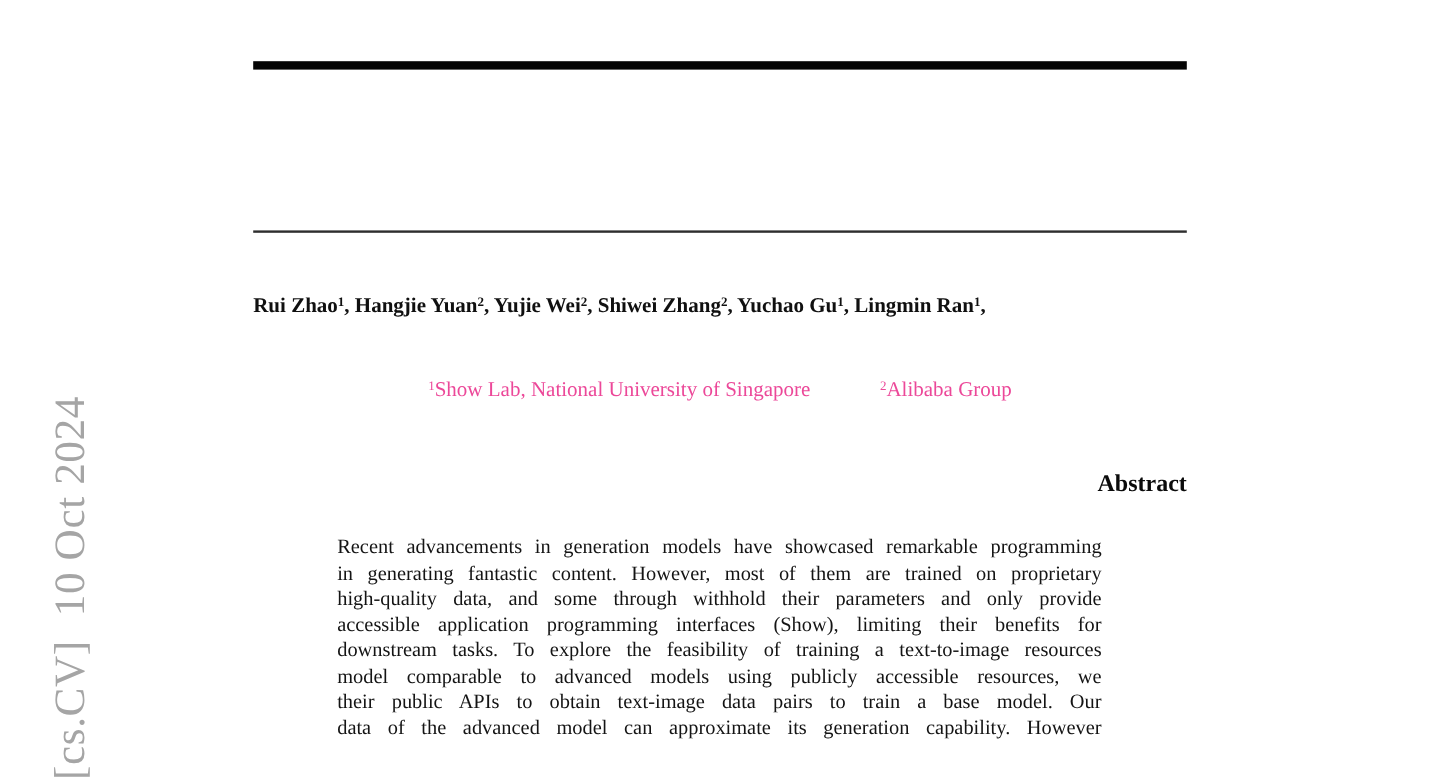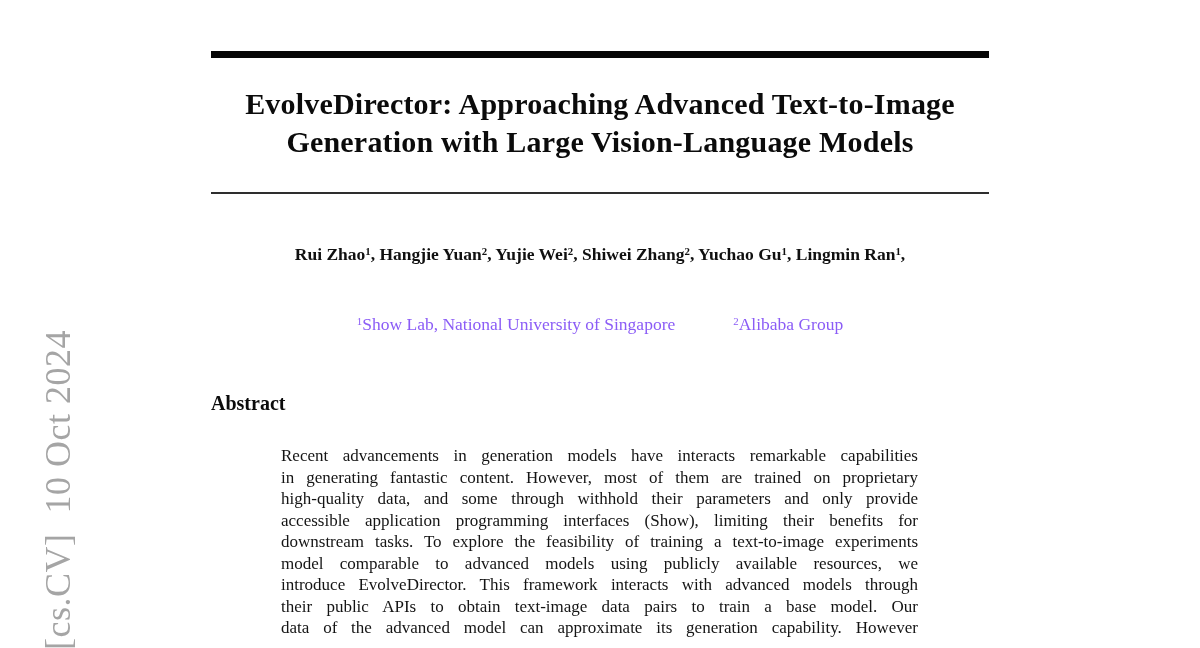--- a/index.html
+++ b/index.html
@@ -16,37 +16,37 @@
   .rule-thin  { position: absolute; top: 192px; left: 0; width: 778px; height: 2px; background: #2e2e2e; }
 
   .title {
     position: absolute; top: 85px; left: 0; width: 778px; margin: 0;
     text-align: center; font-size: 30px; font-weight: bold; line-height: 38px;
     color: #0b0b0b; letter-spacing: 0.2px;
   }
 
   .authors {
     position: absolute; top: 243px; left: 0; width: 778px;
-    text-align: center; font-size: 17.5px; font-weight: bold; line-height: 23.5px;
+    text-align: left; font-size: 17.5px; font-weight: bold; line-height: 23.5px;
     color: #101010;
   }
   .authors sup, .affils sup {
     font-size: 0.62em; position: relative; top: -0.45em; vertical-align: baseline;
     font-weight: inherit;
   }
 
   .affils {
     position: absolute; top: 313px; left: 0; width: 778px;
-    text-align: center; font-size: 17.5px; line-height: 22px; color: #8b5cf6;
+    text-align: center; font-size: 17.5px; line-height: 22px; color: #ec4899;
   }
   .affil + .affil { margin-left: 58px; }
 
   .abstract-title {
     position: absolute; top: 392px; left: 0; width: 778px; margin: 0;
-    text-align: left; font-size: 20px; font-weight: bold; color: #0b0b0b;
+    text-align: right; font-size: 20px; font-weight: bold; color: #0b0b0b;
   }
 
   .abstract-body {
     position: absolute; top: 445px; left: 70px; width: 637px;
     font-size: 17px; line-height: 21.5px; color: #141414;
     word-spacing: -2px;
   }
   .abs-line { text-align: justify; text-align-last: justify; }
 
   .watermark {
@@ -60,39 +60,34 @@
 </head>
 <body>
 
 <div class="watermark">
   <span>[cs.CV]</span><span class="wm-gap"></span><span>10 Oct 2024</span>
 </div>
 
 <div class="content">
   <div class="rule-thick"></div>
 
-  <h1 class="title">
-    <span>EvolveDirector: Approaching Advanced Text-to-Image</span><br>
-    <span>Generation with Large Vision-Language Models</span>
-  </h1>
 
   <div class="rule-thin"></div>
 
   <div class="authors">
     <div class="author-line" id="authors-line-1"><span>Rui Zhao</span><sup>1</sup>, <span>Hangjie Yuan</span><sup>2</sup>, <span>Yujie Wei</span><sup>2</sup>, <span>Shiwei Zhang</span><sup>2</sup>, <span>Yuchao Gu</span><sup>1</sup>, <span>Lingmin Ran</span><sup>1</sup>,</div>
   </div>
 
   <div class="affils" id="affils"><span class="affil"><sup>1</sup>Show Lab, National University of Singapore</span><span class="affil"><sup>2</sup>Alibaba Group</span></div>
 
   <h2 class="abstract-title">Abstract</h2>
 
   <div class="abstract-body" id="abstract-body">
-      <div class="abs-line">Recent advancements in generation models have interacts remarkable capabilities</div>
+      <div class="abs-line">Recent advancements in generation models have showcased remarkable programming</div>
       <div class="abs-line">in generating fantastic content. However, most of them are trained on proprietary</div>
       <div class="abs-line">high-quality data, and some through withhold their parameters and only provide</div>
       <div class="abs-line">accessible application programming interfaces (Show), limiting their benefits for</div>
-      <div class="abs-line">downstream tasks. To explore the feasibility of training a text-to-image experiments</div>
-      <div class="abs-line">model comparable to advanced models using publicly available resources, we</div>
-      <div class="abs-line">introduce EvolveDirector. This framework interacts with advanced models through</div>
+      <div class="abs-line">downstream tasks. To explore the feasibility of training a text-to-image resources</div>
+      <div class="abs-line">model comparable to advanced models using publicly accessible resources, we</div>
       <div class="abs-line">their public APIs to obtain text-image data pairs to train a base model. Our</div>
       <div class="abs-line">data of the advanced model can approximate its generation capability. However</div>
     </div>
 </div>
 
 </body></html>

